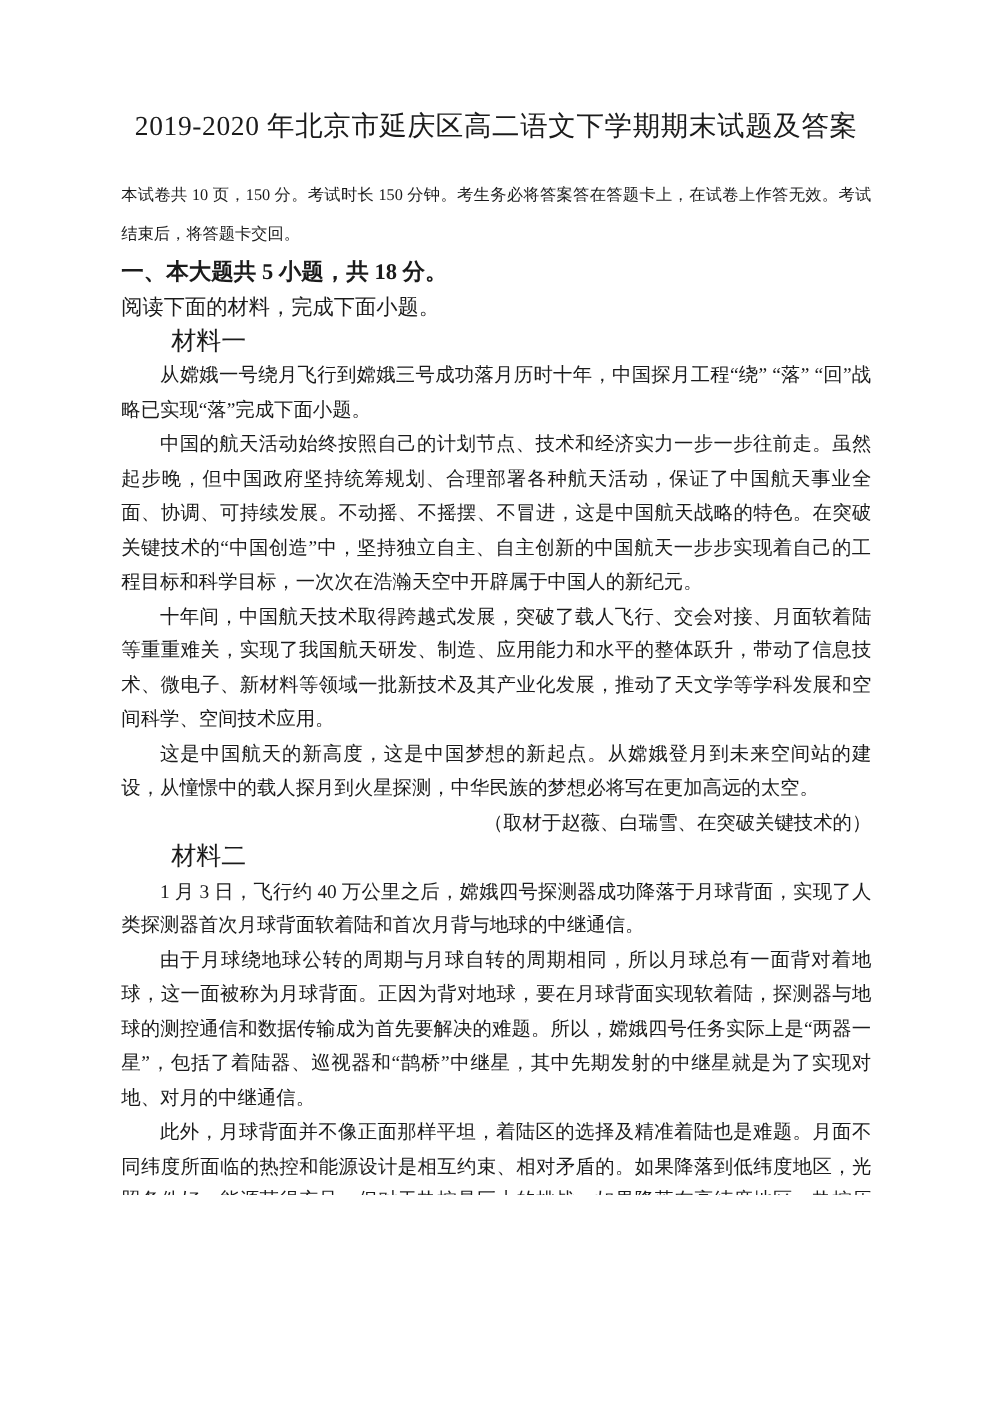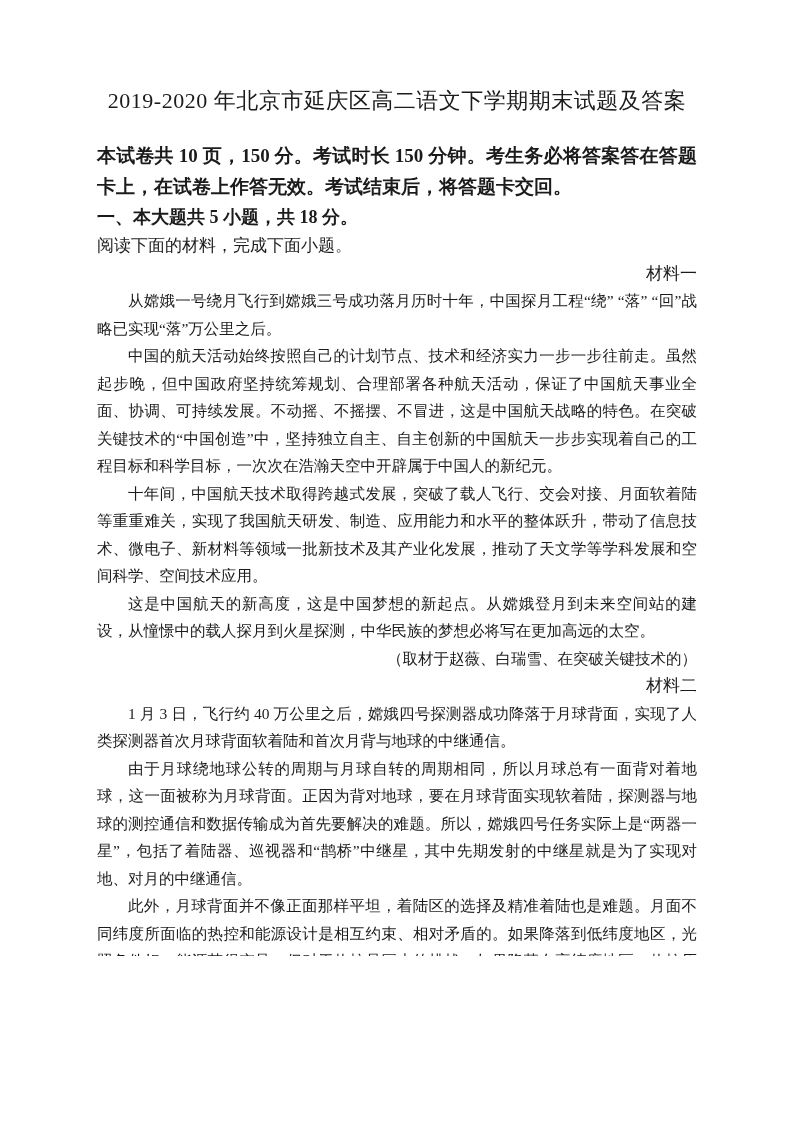--- a/index.html
+++ b/index.html
@@ -21,43 +21,42 @@
   }
   .doc-title {
     font-size: 22px;
     font-weight: normal;
     text-align: center;
     margin: 0 0 24px 0;
     letter-spacing: 0.5px;
     white-space: nowrap;
   }
   .notice {
-    font-size: 19px;
-    font-weight: bold;
+    font-size: 13px;
+    font-weight: normal;
     line-height: 31px;
     text-align: justify;
     margin: 0;
   }
   .section-heading {
     font-size: 18px;
     font-weight: bold;
     line-height: 30px;
     margin: 0;
   }
   .instruction {
     font-size: 17px;
     line-height: 27.5px;
     margin: 0;
   }
   .material-label {
-    font-size: 17px;
+    font-size: 20px;
     line-height: 27.5px;
     text-indent: 2em;
     margin: 0;
-    text-align: right;
   }
   .para {
     font-size: 15.5px;
     line-height: 27.5px;
     text-indent: 2em;
     text-align: justify;
     margin: 0;
   }
   .attribution {
     font-size: 15.5px;
@@ -97,21 +96,21 @@
     <h1 class="doc-title">2019-2020 年北京市延庆区高二语文下学期期末试题及答案</h1>
 
     <p class="notice">本试卷共 10 页，150 分。考试时长 150 分钟。考生务必将答案答在答题卡上，在试卷上作答无效。考试结束后，将答题卡交回。</p>
 
     <p class="section-heading">一、本大题共 5 小题，共 18 分。</p>
 
     <p class="instruction">阅读下面的材料，完成下面小题。</p>
 
     <p class="material-label">材料一</p>
 
-    <p class="para">从嫦娥一号绕月飞行到嫦娥三号成功落月历时十年，中国探月工程“绕” “落” “回”战略已实现“落”万公里之后。</p>
+    <p class="para">从嫦娥一号绕月飞行到嫦娥三号成功落月历时十年，中国探月工程“绕” “落” “回”战略已实现“落”完成下面小题。</p>
     <p class="para">中国的航天活动始终按照自己的计划节点、技术和经济实力一步一步往前走。虽然起步晚，但中国政府坚持统筹规划、合理部署各种航天活动，保证了中国航天事业全面、协调、可持续发展。不动摇、不摇摆、不冒进，这是中国航天战略的特色。在突破关键技术的“中国创造”中，坚持独立自主、自主创新的中国航天一步步实现着自己的工程目标和科学目标，一次次在浩瀚天空中开辟属于中国人的新纪元。</p>
     <p class="para">十年间，中国航天技术取得跨越式发展，突破了载人飞行、交会对接、月面软着陆等重重难关，实现了我国航天研发、制造、应用能力和水平的整体跃升，带动了信息技术、微电子、新材料等领域一批新技术及其产业化发展，推动了天文学等学科发展和空间科学、空间技术应用。</p>
     <p class="para">这是中国航天的新高度，这是中国梦想的新起点。从嫦娥登月到未来空间站的建设，从憧憬中的载人探月到火星探测，中华民族的梦想必将写在更加高远的太空。</p>
 
     <p class="attribution">（取材于赵薇、白瑞雪、在突破关键技术的）</p>
 
     <p class="material-label">材料二</p>
 
     <p class="para">1 月 3 日，飞行约 40 万公里之后，嫦娥四号探测器成功降落于月球背面，实现了人类探测器首次月球背面软着陆和首次月背与地球的中继通信。</p>
     <p class="para">由于月球绕地球公转的周期与月球自转的周期相同，所以月球总有一面背对着地球，这一面被称为月球背面。正因为背对地球，要在月球背面实现软着陆，探测器与地球的测控通信和数据传输成为首先要解决的难题。所以，嫦娥四号任务实际上是“两器一星”，包括了着陆器、巡视器和“鹊桥”中继星，其中先期发射的中继星就是为了实现对地、对月的中继通信。</p>

